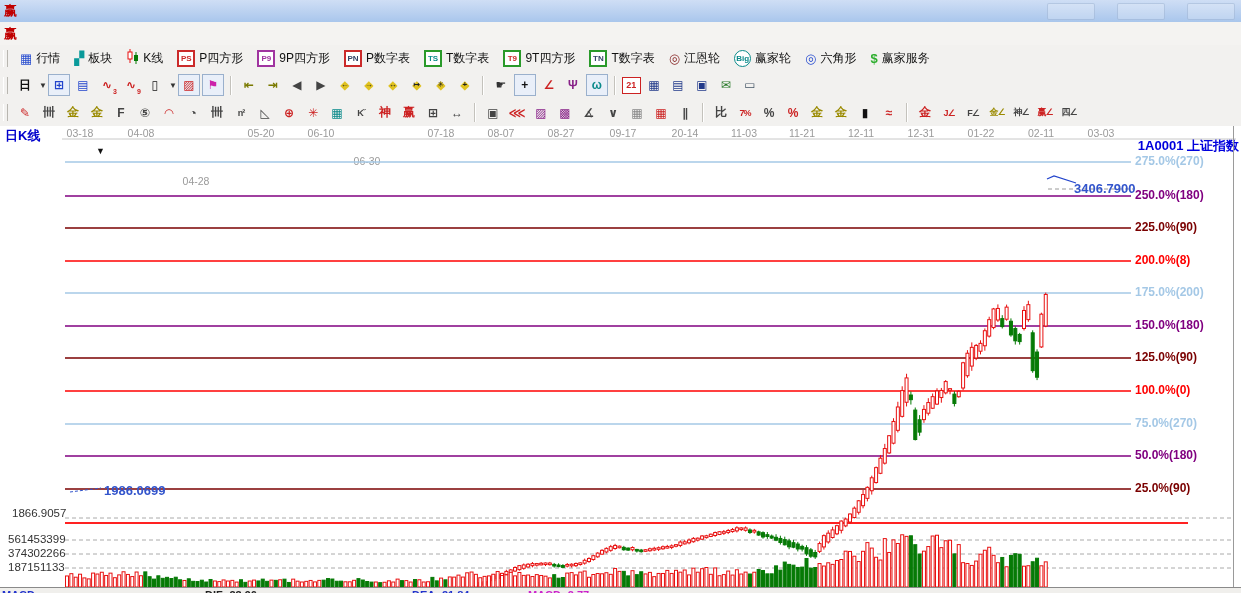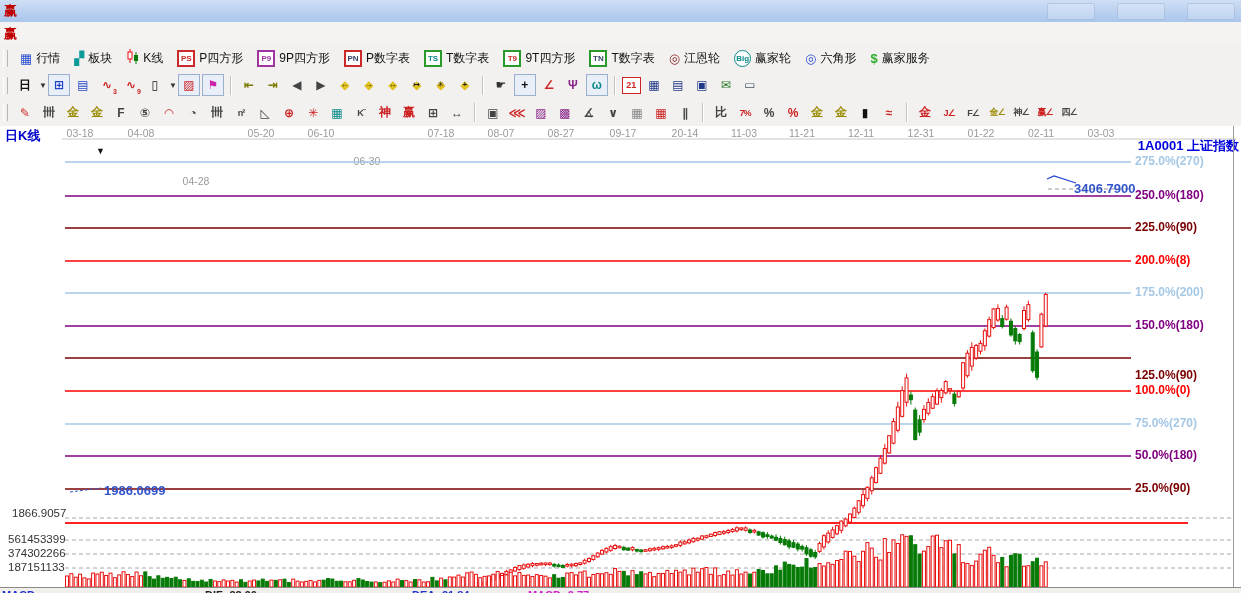--- a/index.html
+++ b/index.html
@@ -938,21 +938,21 @@
       <text x="8" y="431" fill="#333333" font-size="11.5" font-family="Liberation Sans, DejaVu Sans, sans-serif">374302266</text>
       <text x="8" y="445" fill="#333333" font-size="11.5" font-family="Liberation Sans, DejaVu Sans, sans-serif">187151133</text>
     </svg>
   <div id="gannLabels">
       <div class="gann-label" style="top: 28px; color: rgb(164, 200, 230);">275.0%(270)</div>
       <div class="gann-label" style="top: 62px; color: rgb(128, 0, 128);">250.0%(180)</div>
       <div class="gann-label" style="top: 94px; color: rgb(122, 0, 0);">225.0%(90)</div>
       <div class="gann-label" style="top: 127px; color: rgb(255, 0, 0);">200.0%(8)</div>
       <div class="gann-label" style="top: 159px; color: rgb(164, 200, 230);">175.0%(200)</div>
       <div class="gann-label" style="top: 192px; color: rgb(128, 0, 128);">150.0%(180)</div>
-      <div class="gann-label" style="top: 224px; color: rgb(122, 0, 0); margin-top: 18px;">125.0%(90)</div>
+      <div class="gann-label" style="top: 224px; color: rgb(122, 0, 0);">125.0%(90)</div>
       <div class="gann-label" style="top: 257px; color: rgb(255, 0, 0);">100.0%(0)</div>
       <div class="gann-label" style="top: 290px; color: rgb(164, 200, 230);">75.0%(270)</div>
       <div class="gann-label" style="top: 322px; color: rgb(128, 0, 128);">50.0%(180)</div>
       <div class="gann-label" style="top: 355px; color: rgb(122, 0, 0);">25.0%(90)</div>
     </div>
   <div class="edge-line"></div>
 </div>
 
 <div class="statusbar" id="statusbar">
     <span style="left: 2px; color: rgb(34, 51, 204);">MACD</span>

